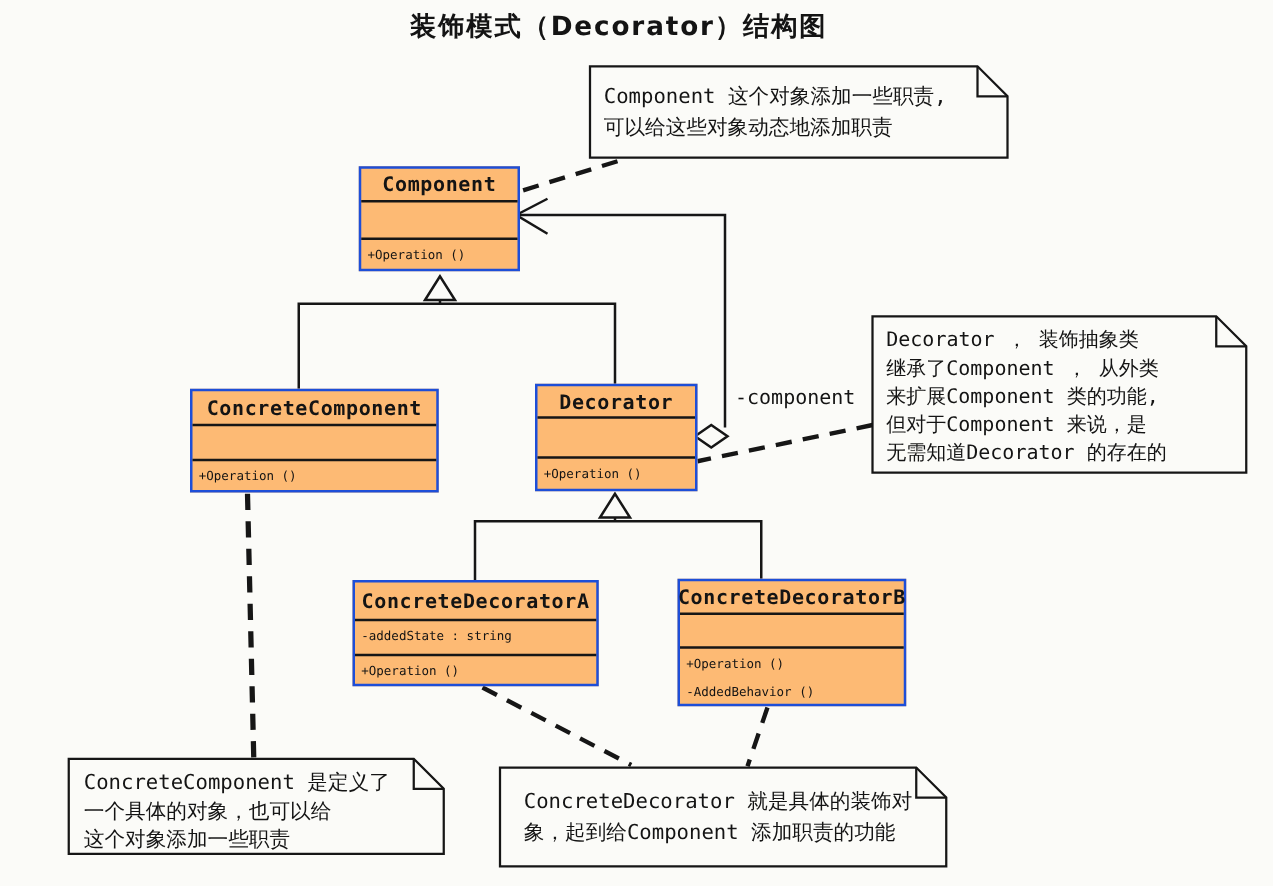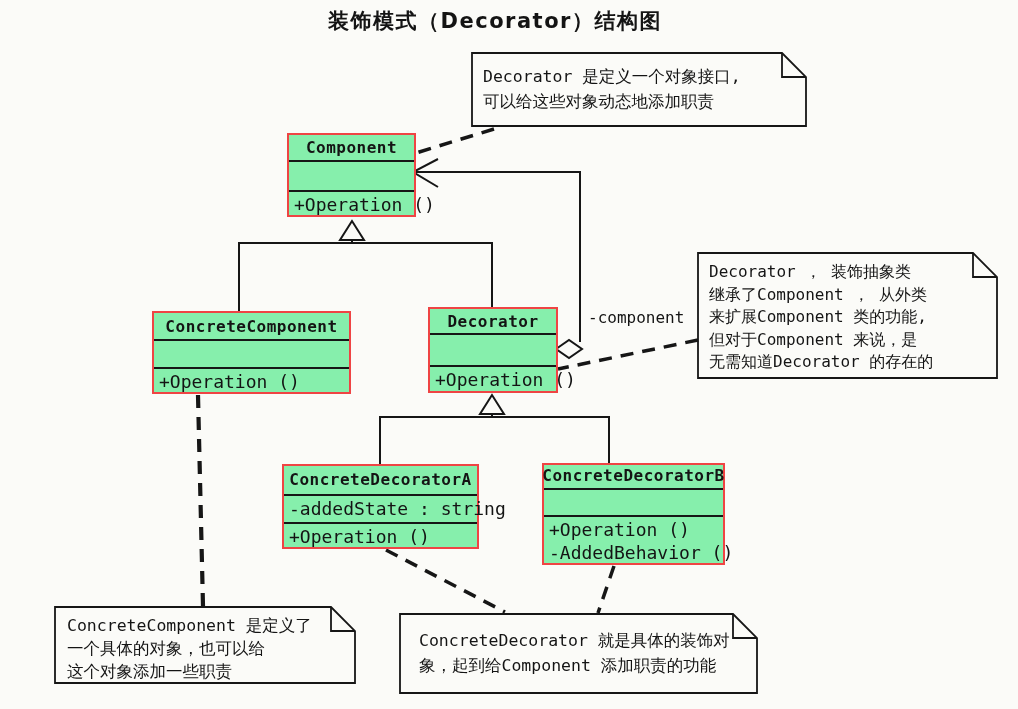--- a/index.html
+++ b/index.html
@@ -9,31 +9,31 @@
   }
   .title{
     position:absolute;top:7px;left:0;width:990px;text-align:center;
     font-size:21px;font-weight:bold;letter-spacing:1.5px;
     font-family:"DejaVu Sans",sans-serif;
   }
   svg.layer{position:absolute;left:0;top:0;z-index:1;}
   
   .cls{
     position:absolute;z-index:2;box-sizing:border-box;
-    border:2px solid #ef4444;background:#86efac;
-    display:flex;flex-direction:column;justify-content:flex-end;
+    border:2px solid #1d4ed8;background:#fdba74;
+    display:flex;flex-direction:column;
   }
   .cls .hd{
     font-weight:bold;font-size:16px;text-align:center;
     border-bottom:2px solid #161616;display:flex;align-items:center;justify-content:center;
     flex:none;letter-spacing:0.5px;
   }
   .cls .attrs{border-bottom:2px solid #161616;flex:none;}
   .cls .ops{flex:1;}
-  .cls .row{font-size:18px;line-height:21px;padding:2px 0 0 5px;white-space:nowrap;}
+  .cls .row{font-size:10px;line-height:21px;padding:2px 0 0 5px;white-space:nowrap;}
   #cls-component{left:287px;top:133px;width:129px;height:84px;}
   #cls-component .hd{height:25px}   #cls-component .attrs{height:28px}
   #cls-concrete-component{left:152px;top:311px;width:199px;height:83px;}
   #cls-concrete-component .hd{height:26px} #cls-concrete-component .attrs{height:26px}
   #cls-decorator{left:428px;top:307px;width:130px;height:86px;}
   #cls-decorator .hd{height:24px}   #cls-decorator .attrs{height:30px}
   #cls-concrete-decorator-a{left:282px;top:464px;width:197px;height:85px;}
   #cls-concrete-decorator-a .hd{height:29px} #cls-concrete-decorator-a .attrs{height:26px}
   #cls-concrete-decorator-b{left:518px;top:463px;width:183px;height:102px;margin-left:24px;}
   #cls-concrete-decorator-b .hd{height:25px} #cls-concrete-decorator-b .attrs{height:25px}
@@ -124,21 +124,21 @@
     <div class="attrs"></div>
     <div class="ops">
       <div class="row">+Operation ()</div>
       <div class="row">-AddedBehavior ()</div>
     </div>
   </div>
 
   <div class="assoc-label">-component</div>
 
   <div class="notetext" id="nt-component">
-    <div>Decorator 是定义一个对象接口,</div>
+    <div>Component 这个对象添加一些职责,</div>
     <div>可以给这些对象动态地添加职责</div>
   </div>
 
   <div class="notetext" id="nt-decorator">
     <div>Decorator ， 装饰抽象类</div>
     <div>继承了Component ， 从外类</div>
     <div>来扩展Component 类的功能,</div>
     <div>但对于Component 来说，是</div>
     <div>无需知道Decorator 的存在的</div>
   </div>

